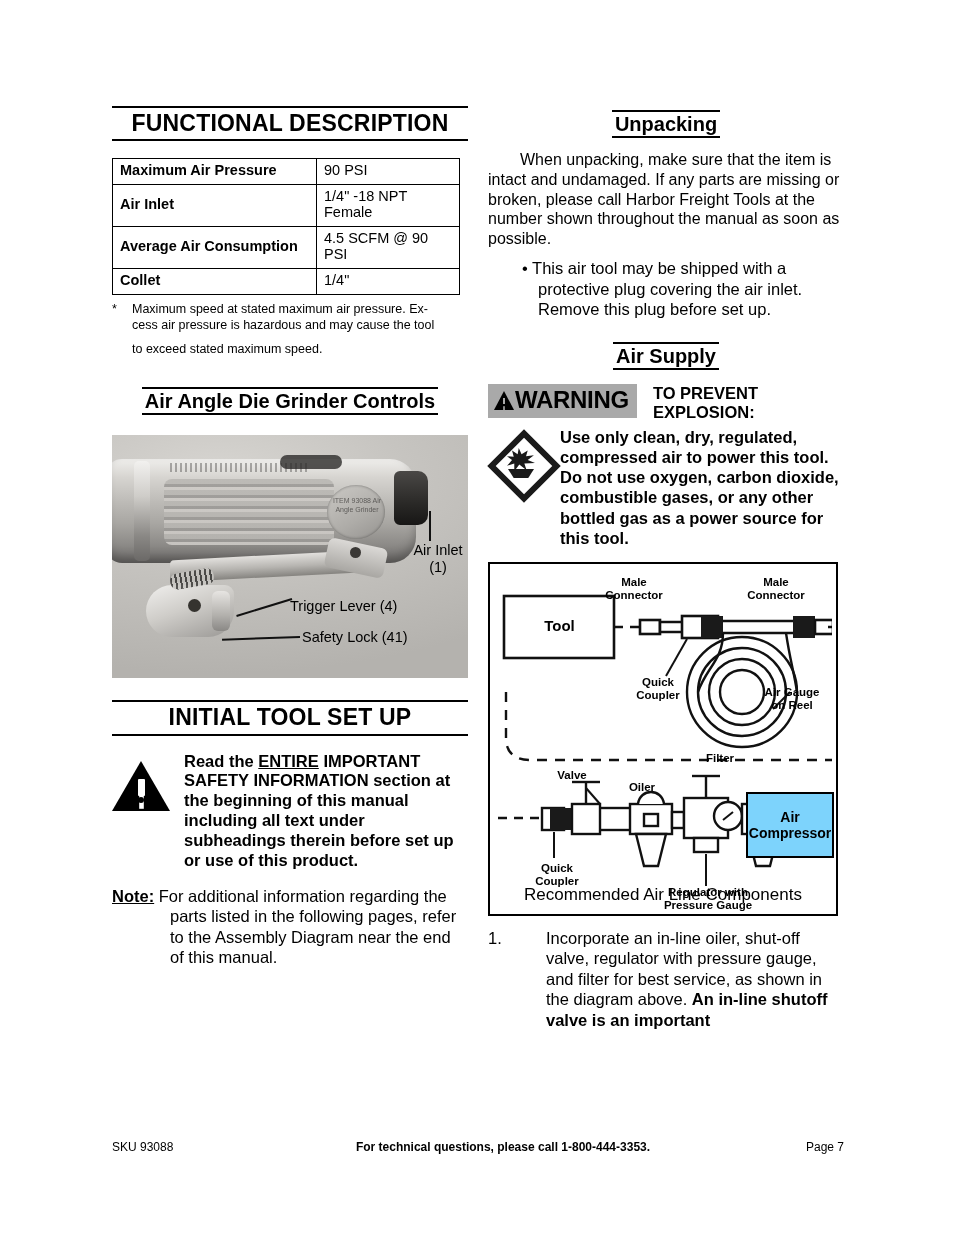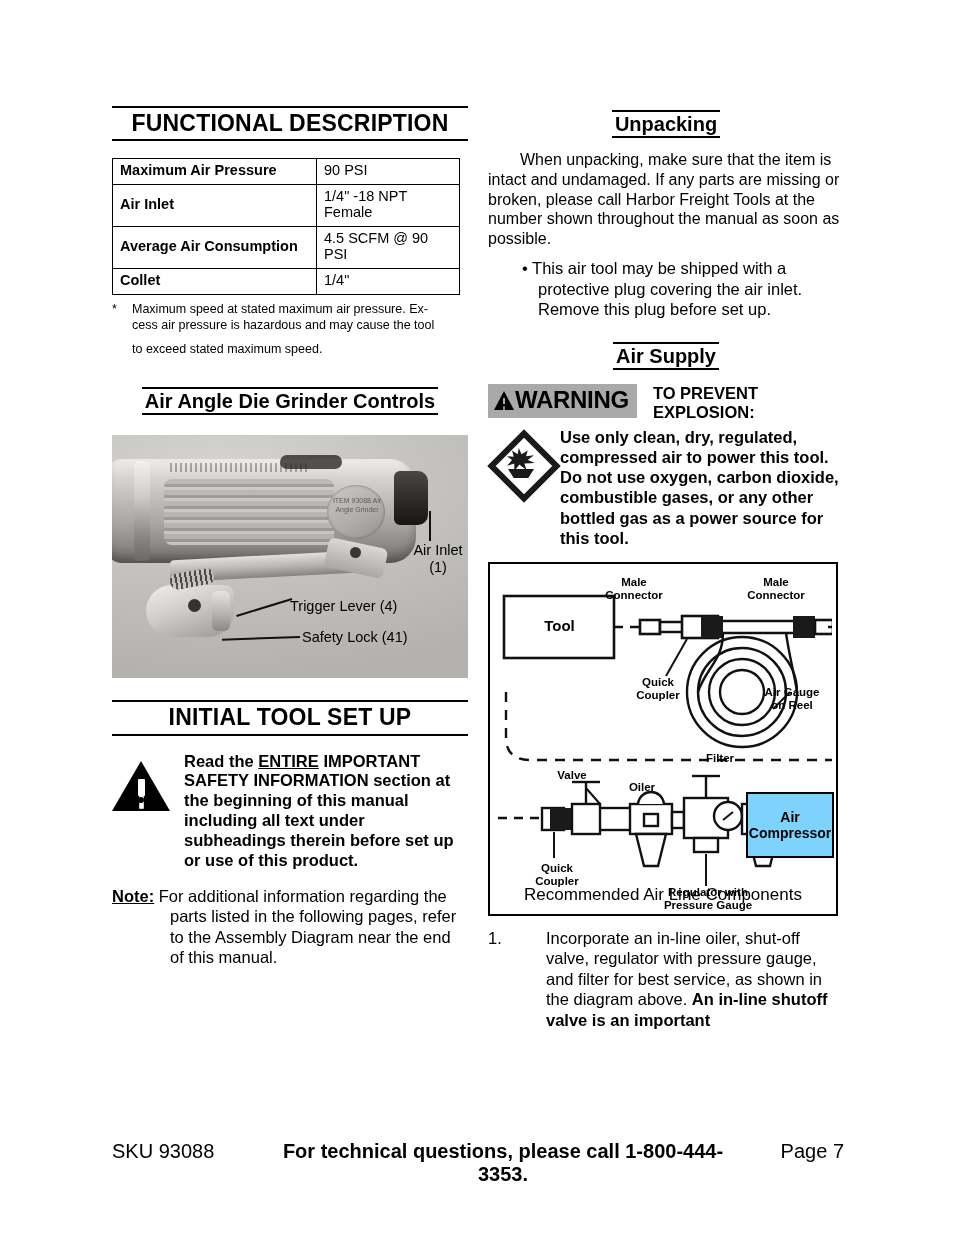--- a/index.html
+++ b/index.html
@@ -454,21 +454,21 @@
   .num-item b { font-weight: bold; }
 
   
   .footer {
     position: absolute;
     left: 112px;
     top: 1140px;
     width: 732px;
     display: flex;
     align-items: baseline;
-    font-size: 20px;
+    font-size: 12px;
   }
   .footer .sku { width: 160px; }
   .footer .mid { flex: 1; text-align: center; font-weight: bold; }
   .footer .pg { width: 110px; text-align: right; }
 </style>
 </head>
 <body>
 
 <div class="page">
 

